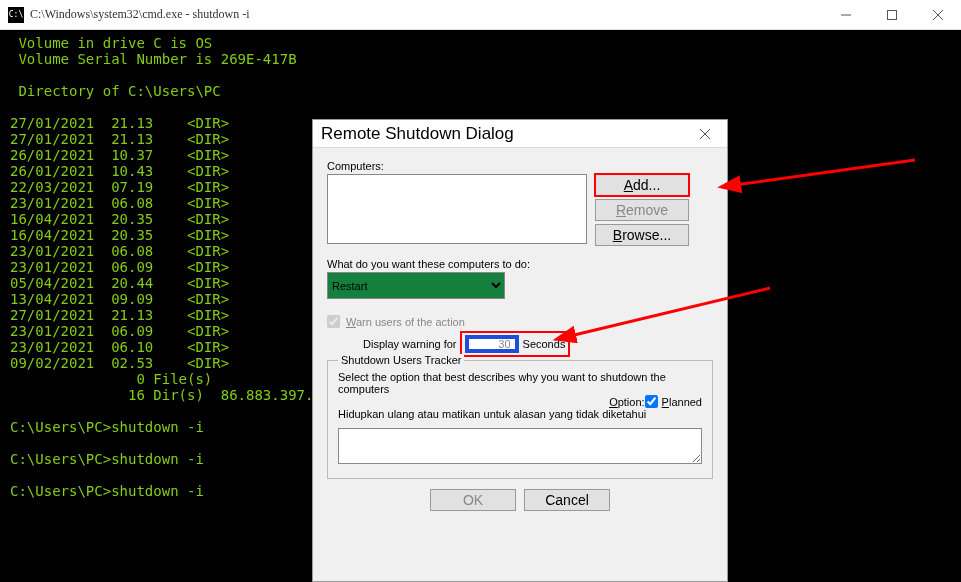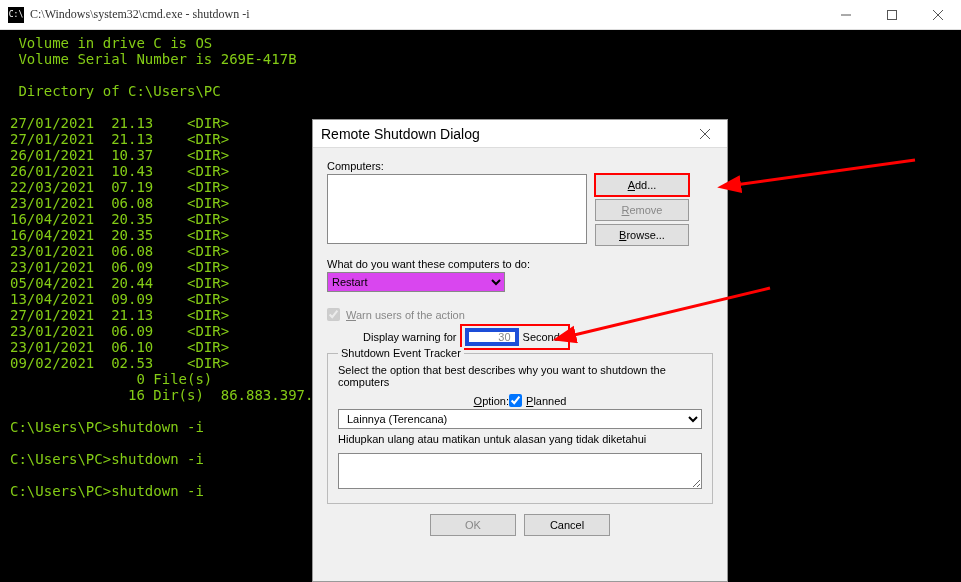--- a/index.html
+++ b/index.html
@@ -9,47 +9,47 @@
     .titlebar-icon { width: 16px; height: 16px; margin: 0 6px 0 8px; background: #000; display: inline-flex; align-items: center; justify-content: center; }
     .titlebar-icon span { font-size: 8px; color: #fff; font-family: Consolas, monospace; }
     .titlebar-text { flex: 1; font-family: Liberation Serif, serif; }
     .winctrl { width: 46px; height: 30px; display: flex; align-items: center; justify-content: center; cursor: default; color: #555; }
     .winctrl svg { width: 10px; height: 10px; }
     
     .terminal { background: #000; color: #84cc16; padding: 5px 10px; font-size: 14px; line-height: 16px; white-space: pre; font-family: Consolas, monospace; height: 552px; }
     
     .dialog { position: absolute; left: 312px; top: 119px; width: 416px; height: 463px; background: #f0f0f0; border: 1px solid #999; font-family: "Segoe UI", Tahoma, sans-serif; font-size: 11px; color: #000; }
     .dialog-title { height: 28px; display: flex; align-items: center; padding: 0 8px; background: #fff; border-bottom: 1px solid #ddd; }
-    .dialog-title-text { flex: 1; font-size: 14px; }
+    .dialog-title-text { flex: 1; font-size: 17px; }
     .dialog-close { width: 28px; height: 20px; display: flex; align-items: center; justify-content: center; }
     .dialog-close svg { width: 10px; height: 10px; }
     .dialog-body { padding: 8px 14px; }
     .lbl { display: block; margin: 4px 0 2px 0; }
     .computers-area { display: flex; gap: 8px; }
     .computers-list { width: 260px; height: 70px; background: #fff; border: 1px solid #888; }
     .side-btns { display: flex; flex-direction: column; gap: 3px; width: 94px; }
-    .btn { font-family: "Segoe UI", sans-serif; font-size: 11px; height: 22px; background: #e1e1e1; border: 1px solid #999; cursor: default; }
+    .btn { font-family: "Segoe UI", sans-serif; font-size: 14px; height: 22px; background: #e1e1e1; border: 1px solid #999; cursor: default; }
     .btn:disabled { color: #888; }
     .btn.red-box { outline: 2px solid #ff0000; outline-offset: -1px; }
     .u { text-decoration: underline; }
     
-    .action-select { width: 178px; height: 20px; font-size: 11px; border: 1px solid #888; background: #d946ef; }
+    .action-select { width: 178px; height: 27px; font-size: 11px; border: 1px solid #888; background: #15803d; }
     
     .checkline { margin-top: 16px; display: flex; align-items: center; gap: 6px; color: #888; }
     .checkline input { width: 13px; height: 13px; }
     
     .warn-line { margin: 6px 0 6px 36px; display: flex; align-items: center; gap: 6px; }
     .num-input { width: 54px; height: 18px; border: 4px solid #1d4ed8; text-align: right; font-size: 11px; padding-right: 4px; color: #888; background: #fff; }
     .red-outline { outline: 2px solid #ff0000; outline-offset: 1px; padding: 1px 2px; display: inline-flex; align-items: center; gap: 4px; }
     
     .fieldset { border: 1px solid #bbb; padding: 6px 10px 12px 10px; margin-top: 6px; }
     .fieldset-title { position: relative; top: -13px; background: #f0f0f0; display: inline-block; padding: 0 3px; }
     .fieldset-inner { margin-top: -8px; }
-    .explain { margin-bottom: 6px; }
-    .option-row { display: flex; justify-content: center; align-items: center; }
+    .explain { }
+    .option-row { display: flex; justify-content: flex-end; align-items: center; }
     .planned-check { display: flex; align-items: center; gap: 4px; }
     .option-select { width: 100%; height: 20px; margin: 2px 0 4px 0; font-size: 11px; border: 1px solid #888; background: #fff; padding-left: 4px; }
     .desc-text { font-size: 11px; margin-bottom: 8px; }
     .comment-box { width: 100%; height: 36px; border: 1px solid #888; background: #fff; }
     
     .dlg-buttons { display: flex; justify-content: center; gap: 8px; margin-top: 10px; }
     .dlg-buttons .btn { width: 86px; }
     
     .arrow { position: absolute; pointer-events: none; }
     .arrow svg { overflow: visible; }
@@ -144,33 +144,30 @@
     
     <div class="warn-line">
       <span>Display warning for</span>
       <span class="red-outline">
         <input class="num-input" disabled="" value="30" style="">
         <span>Secon<span style="position:relative">d</span>s</span>
       </span>
     </div>
     
     <div class="fieldset">
-      <span class="fieldset-title">Shutdown Event Tracker</span>
+      <span class="fieldset-title">Shutdown Users Tracker</span>
       <div class="fieldset-inner">
         <div class="explain">Select the option that best describes why you want to shutdown the computers</div>
         <div class="option-row">
           <span><span class="u">O</span>ption:</span>
           <span class="planned-check">
             <input type="checkbox" checked="" style="">
             <span><span class="u">P</span>lanned</span>
           </span>
         </div>
-        <select class="option-select">
-          <option>Lainnya (Terencana)</option>
-        </select>
         <div class="desc-text">Hidupkan ulang atau matikan untuk alasan yang tidak diketahui</div>
         <textarea class="comment-box" style=""></textarea>
       </div>
     </div>
     
     <div class="dlg-buttons">
       <button class="btn" disabled="">OK</button>
       <button class="btn">Cancel</button>
     </div>
   </div>

